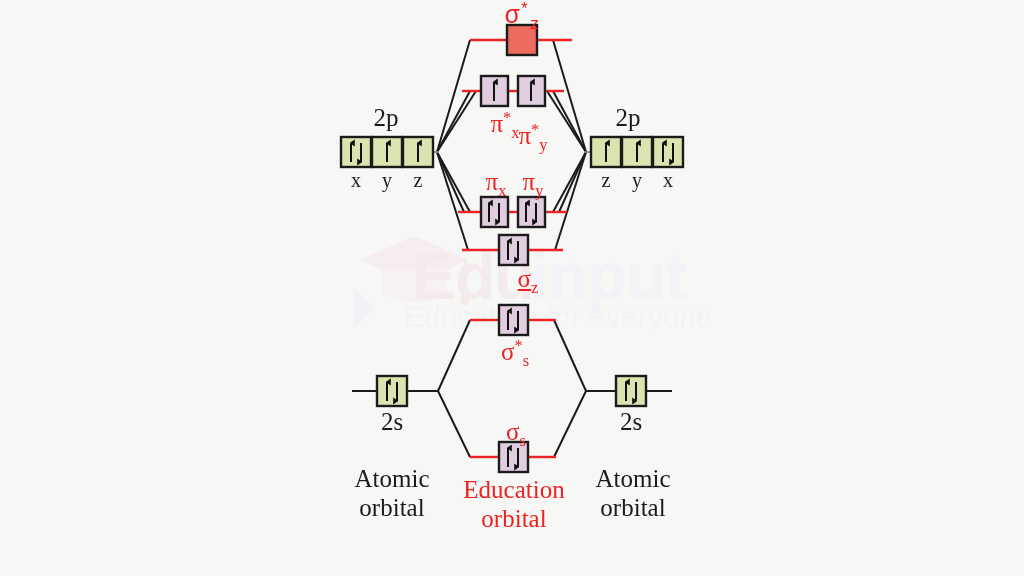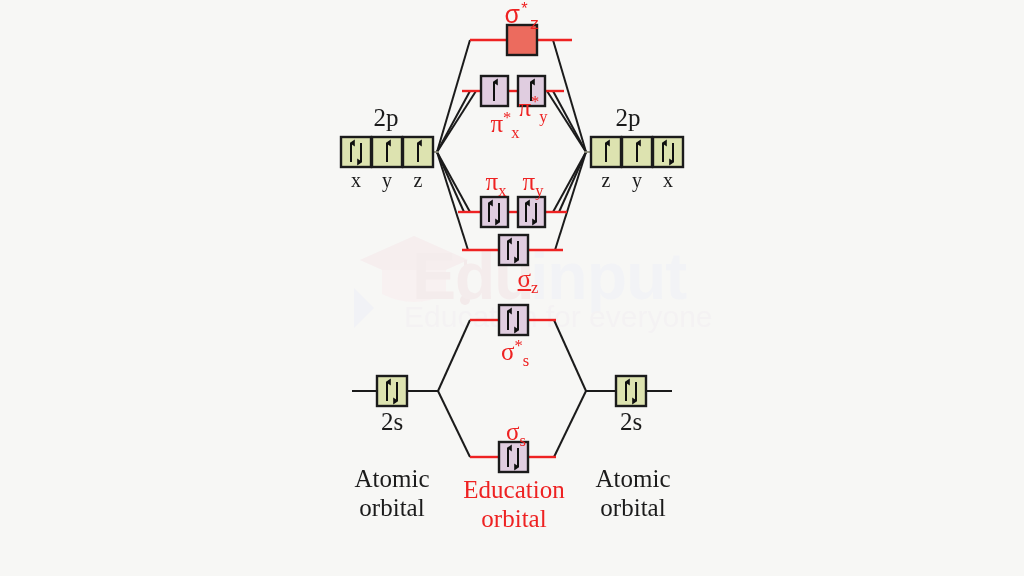--- a/index.html
+++ b/index.html
@@ -278,21 +278,21 @@
   <div class="obox-label lbl-black sz" style="left:617px; top:169px; width:40px;">y</div>
   <div class="obox-label lbl-black sz" style="left:648px; top:169px; width:40px;">x</div>
 
   <div class="obox-label lbl-red sz-big" style="left:497px; top:0px; width:50px;font-family:Liberation Mono, monospace;">
     <span class="greek">σ</span><span class="sup">*</span><span class="sub">z</span>
   </div>
 
   <div class="obox-label lbl-red sz-big" style="left:482px; top:108px; width:46px;">
     <span class="greek">π</span><span class="sup">*</span><span class="sub">x</span>
   </div>
-  <div class="obox-label lbl-red sz-big" style="left:510px; top:92px; width:46px;">
+  <div class="obox-label lbl-red sz-big" style="left:510px; top:120px; width:46px;">
     <span class="greek">π</span><span class="sup">*</span><span class="sub">y</span>
   </div>
 
   <div class="obox-label lbl-red sz-big" style="left:473px; top:168px; width:46px;">
     <span class="greek">π</span><span class="sub">x</span>
   </div>
   <div class="obox-label lbl-red sz-big" style="left:510px; top:168px; width:46px;">
     <span class="greek">π</span><span class="sub">y</span>
   </div>
 

